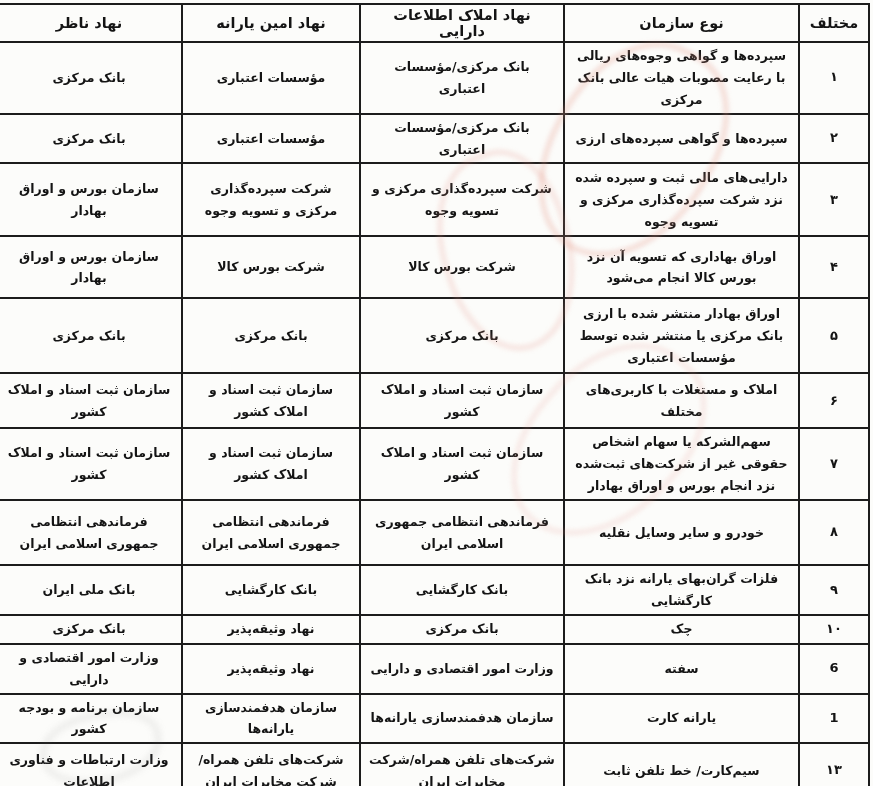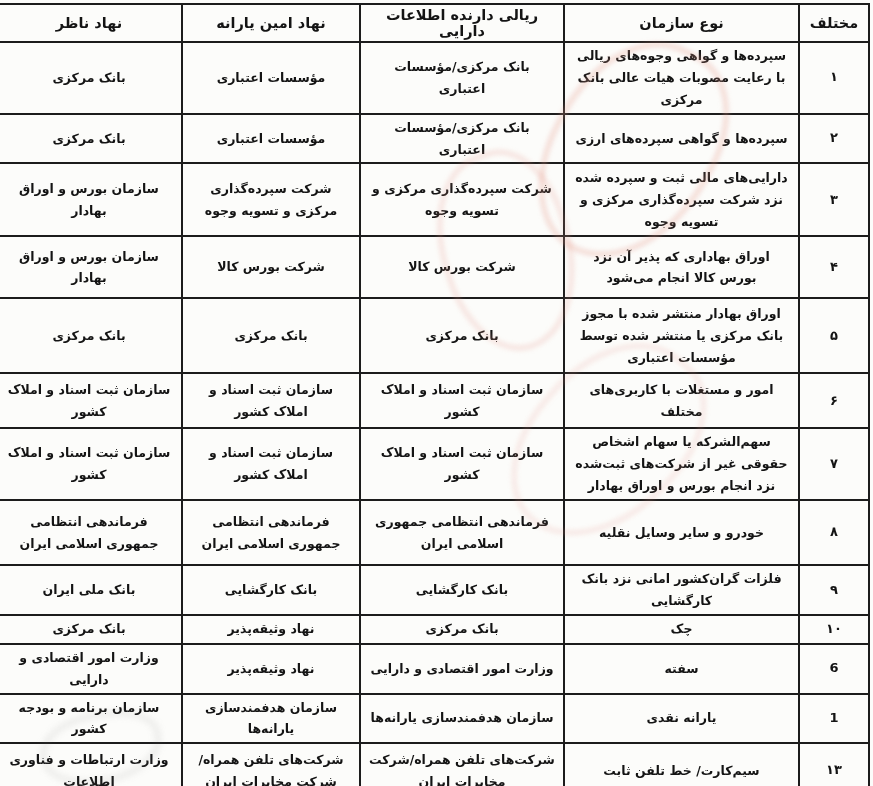--- a/index.html
+++ b/index.html
@@ -74,21 +74,21 @@
       <col style="width:70px">
       <col style="width:235px">
       <col style="width:204px">
       <col style="width:178px">
       <col style="width:186px">
     </colgroup>
     <thead>
       <tr style="height:38px">
         <th>مختلف</th>
         <th>نوع سازمان</th>
-        <th>ریالی دارنده اطلاعات دارایی</th>
+        <th>نهاد املاک اطلاعات دارایی</th>
         <th>نهاد امین یارانه</th>
         <th>نهاد ناظر</th>
       </tr>
     </thead>
     <tbody>
       <tr style="height:57px">
         <td class="num-cell">۱</td>
         <td>سپرده‌ها و گواهی وجوه‌های ریالی با رعایت مصوبات هیات عالی بانک مرکزی</td>
         <td>بانک مرکزی/مؤسسات اعتباری</td>
         <td>مؤسسات اعتباری</td>
@@ -103,77 +103,77 @@
       </tr>
       <tr style="height:73px">
         <td class="num-cell">۳</td>
         <td>دارایی‌های مالی ثبت و سپرده شده نزد شرکت سپرده‌گذاری مرکزی و تسویه وجوه</td>
         <td>شرکت سپرده‌گذاری مرکزی و تسویه وجوه</td>
         <td>شرکت سپرده‌گذاری مرکزی و تسویه وجوه</td>
         <td>سازمان بورس و اوراق بهادار</td>
       </tr>
       <tr style="height:62px">
         <td class="num-cell">۴</td>
-        <td>اوراق بهاداری که پذیر آن نزد بورس کالا انجام می‌شود</td>
+        <td>اوراق بهاداری که تسویه آن نزد بورس کالا انجام می‌شود</td>
         <td>شرکت بورس کالا</td>
         <td>شرکت بورس کالا</td>
         <td>سازمان بورس و اوراق بهادار</td>
       </tr>
       <tr style="height:75px">
         <td class="num-cell">۵</td>
-        <td>اوراق بهادار منتشر شده با مجوز بانک مرکزی یا منتشر شده توسط مؤسسات اعتباری</td>
+        <td>اوراق بهادار منتشر شده با ارزی بانک مرکزی یا منتشر شده توسط مؤسسات اعتباری</td>
         <td>بانک مرکزی</td>
         <td>بانک مرکزی</td>
         <td>بانک مرکزی</td>
       </tr>
       <tr style="height:55px">
         <td class="num-cell">۶</td>
-        <td>امور و مستغلات با کاربری‌های مختلف</td>
+        <td>املاک و مستغلات با کاربری‌های مختلف</td>
         <td>سازمان ثبت اسناد و املاک کشور</td>
         <td>سازمان ثبت اسناد و املاک کشور</td>
         <td>سازمان ثبت اسناد و املاک کشور</td>
       </tr>
       <tr style="height:70px">
         <td class="num-cell">۷</td>
         <td>سهم‌الشرکه یا سهام اشخاص حقوقی غیر از شرکت‌های ثبت‌شده نزد انجام بورس و اوراق بهادار</td>
         <td>سازمان ثبت اسناد و املاک کشور</td>
         <td>سازمان ثبت اسناد و املاک کشور</td>
         <td>سازمان ثبت اسناد و املاک کشور</td>
       </tr>
       <tr style="height:65px">
         <td class="num-cell">۸</td>
         <td>خودرو و سایر وسایل نقلیه</td>
         <td>فرماندهی انتظامی جمهوری اسلامی ایران</td>
         <td>فرماندهی انتظامی جمهوری اسلامی ایران</td>
         <td>فرماندهی انتظامی جمهوری اسلامی ایران</td>
       </tr>
       <tr style="height:47px">
         <td class="num-cell">۹</td>
-        <td>فلزات گران‌کشور امانی نزد بانک کارگشایی</td>
+        <td>فلزات گران‌بهای یارانه نزد بانک کارگشایی</td>
         <td>بانک کارگشایی</td>
         <td>بانک کارگشایی</td>
         <td>بانک ملی ایران</td>
       </tr>
       <tr style="height:29px">
         <td class="num-cell">۱۰</td>
         <td>چک</td>
         <td>بانک مرکزی</td>
         <td>نهاد وثیقه‌پذیر</td>
         <td>بانک مرکزی</td>
       </tr>
       <tr style="height:29px">
         <td class="num-cell">6</td>
         <td>سفته</td>
         <td>وزارت امور اقتصادی و دارایی</td>
         <td>نهاد وثیقه‌پذیر</td>
         <td>وزارت امور اقتصادی و دارایی</td>
       </tr>
       <tr style="height:30px">
         <td class="num-cell">1</td>
-        <td>یارانه نقدی</td>
+        <td>یارانه کارت</td>
         <td>سازمان هدفمندسازی یارانه‌ها</td>
         <td>سازمان هدفمندسازی یارانه‌ها</td>
         <td>سازمان برنامه و بودجه کشور</td>
       </tr>
       <tr style="height:55px">
         <td class="num-cell">۱۳</td>
         <td>سیم‌کارت/ خط تلفن ثابت</td>
         <td>شرکت‌های تلفن همراه/شرکت مخابرات ایران</td>
         <td>شرکت‌های تلفن همراه/شرکت مخابرات ایران</td>
         <td>وزارت ارتباطات و فناوری اطلاعات</td>

